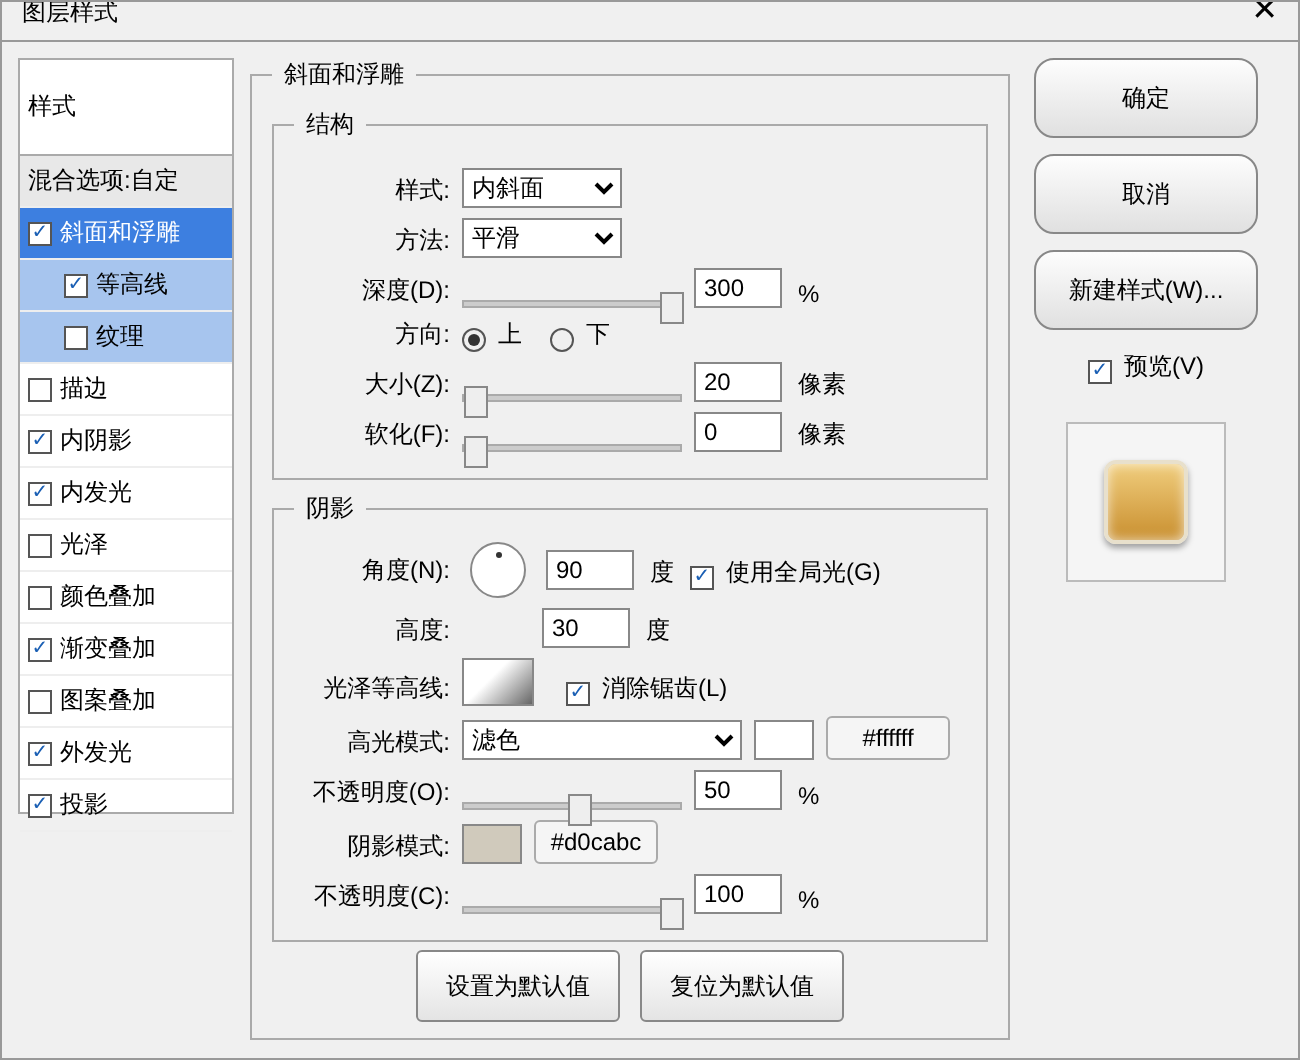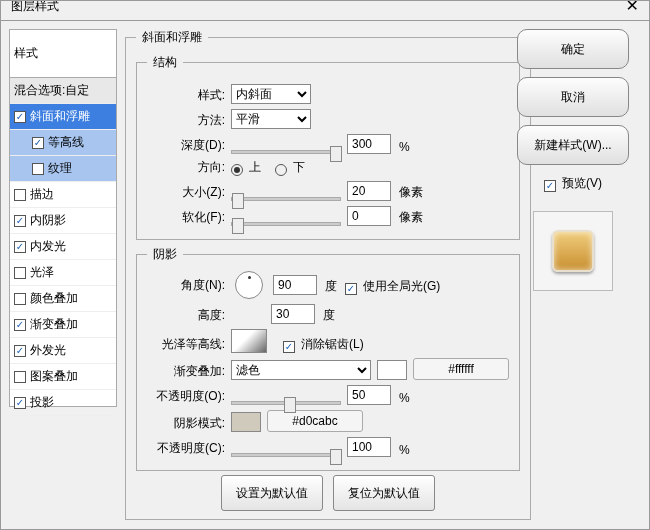--- a/index.html
+++ b/index.html
@@ -28,21 +28,21 @@
 .slider.pmin::after{left:0}
 .slider.pmid::after{left:48%}
 .num{width:44px;height:20px;border:1px solid #888;text-align:left;padding:0 4px;background:#fff}
 .unit{margin-left:2px}
 .radio{width:12px;height:12px;border:1px solid #555;border-radius:50%;display:inline-flex;align-items:center;justify-content:center}
 .radio.on::after{content:"";width:6px;height:6px;background:#333;border-radius:50%}
 .dial{width:28px;height:28px;border:1px solid #888;border-radius:50%;background:#fff;position:relative}
 .dial::after{content:"";position:absolute;width:3px;height:3px;background:#333;border-radius:50%;left:12px;top:4px}
 .curve{width:36px;height:24px;border:1px solid #888;background:linear-gradient(135deg,#fff 40%,#666 100%)}
 .swatch{width:30px;height:20px;border:1px solid #888}
-.colorbtn{width:96px;height:22px;border:1px solid #aaa;background:#f5f5f5;border-radius:3px}
+.colorbtn{width:62px;height:22px;border:1px solid #aaa;background:#f5f5f5;border-radius:3px}
 .btmrow{display:flex;gap:10px;justify-content:center;margin-top:4px}
 .btn{height:36px;border:1px solid #888;background:linear-gradient(#fff,#e4e4e4);border-radius:3px;padding:0 14px;cursor:pointer}
 .right{width:120px;display:flex;flex-direction:column;gap:8px;align-items:center}
 .rbtn{width:112px;height:40px;border:1px solid #888;border-radius:10px;background:linear-gradient(#fdfdfd,#e0e0e0);cursor:pointer}
 .prev-box{width:80px;height:80px;border:1px solid #bbb;background:#f5f5f5;display:flex;align-items:center;justify-content:center;margin-top:6px}
 .prev-icon{width:42px;height:42px;background:linear-gradient(#f0cd7d,#c98f2f);border:2px solid #e8e0cc;border-radius:6px;box-shadow:inset 0 0 6px rgba(255,255,255,.7),0 2px 3px rgba(0,0,0,.35)}
 .shadgroup{display:flex;gap:10px;align-items:center}
 .shadcol{display:flex;flex-direction:row;gap:8px}
 </style>
 </head>
@@ -88,26 +88,26 @@
         </div>
         <div class="sl-item">
           <span class="cb"></span>
           <span>颜色叠加</span>
         </div>
         <div class="sl-item">
           <span class="cb on"></span>
           <span>渐变叠加</span>
         </div>
         <div class="sl-item">
+          <span class="cb"></span>
+          <span>图案叠加</span>
+        </div>
+        <div class="sl-item">
           <span class="cb on"></span>
           <span>外发光</span>
-        </div>
-        <div class="sl-item">
-          <span class="cb"></span>
-          <span>图案叠加</span>
         </div>
         <div class="sl-item">
           <span class="cb on"></span>
           <span>投影</span>
         </div>
       </div>
   </div>
 
   <div class="center">
     <fieldset>
@@ -172,21 +172,21 @@
           <input class="num" value="30" style="">
           <span class="unit">度</span>
         </div>
         <div class="row">
           <span class="lbl">光泽等高线:</span>
           <div class="curve"></div>
           <span class="cb on" style="margin-left:10px"></span>
           <span>消除锯齿(L)</span>
         </div>
         <div class="row">
-          <span class="lbl">渐变叠加:</span>
+          <span class="lbl">高光模式:</span>
           <select style="min-width:140px"><option>滤色</option></select>
           <span class="swatch" style="background:#ffffff"></span>
           <button class="colorbtn">#ffffff</button>
         </div>
         <div class="row">
           <span class="lbl">不透明度(O):</span>
           <div class="slider pmid"></div>
           <input class="num" value="50" style="">
           <span class="unit">%</span>
         </div>

